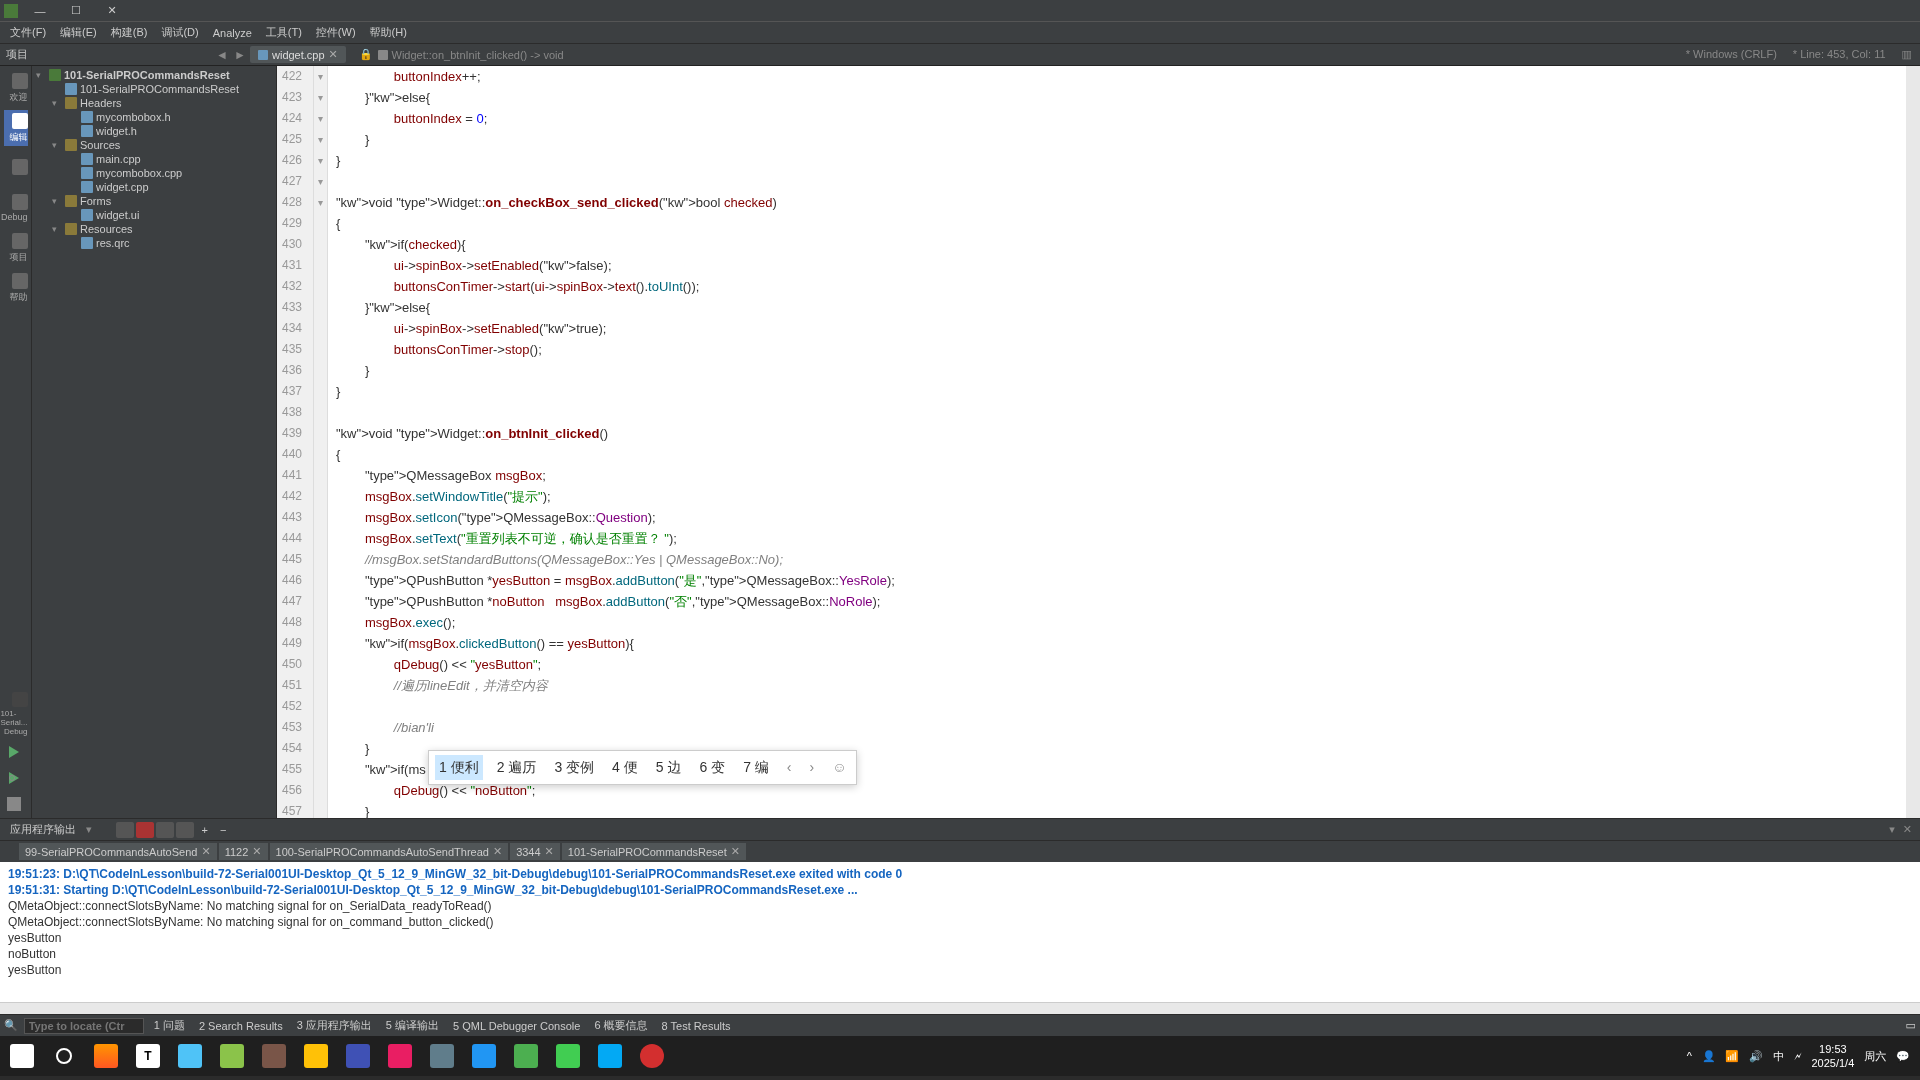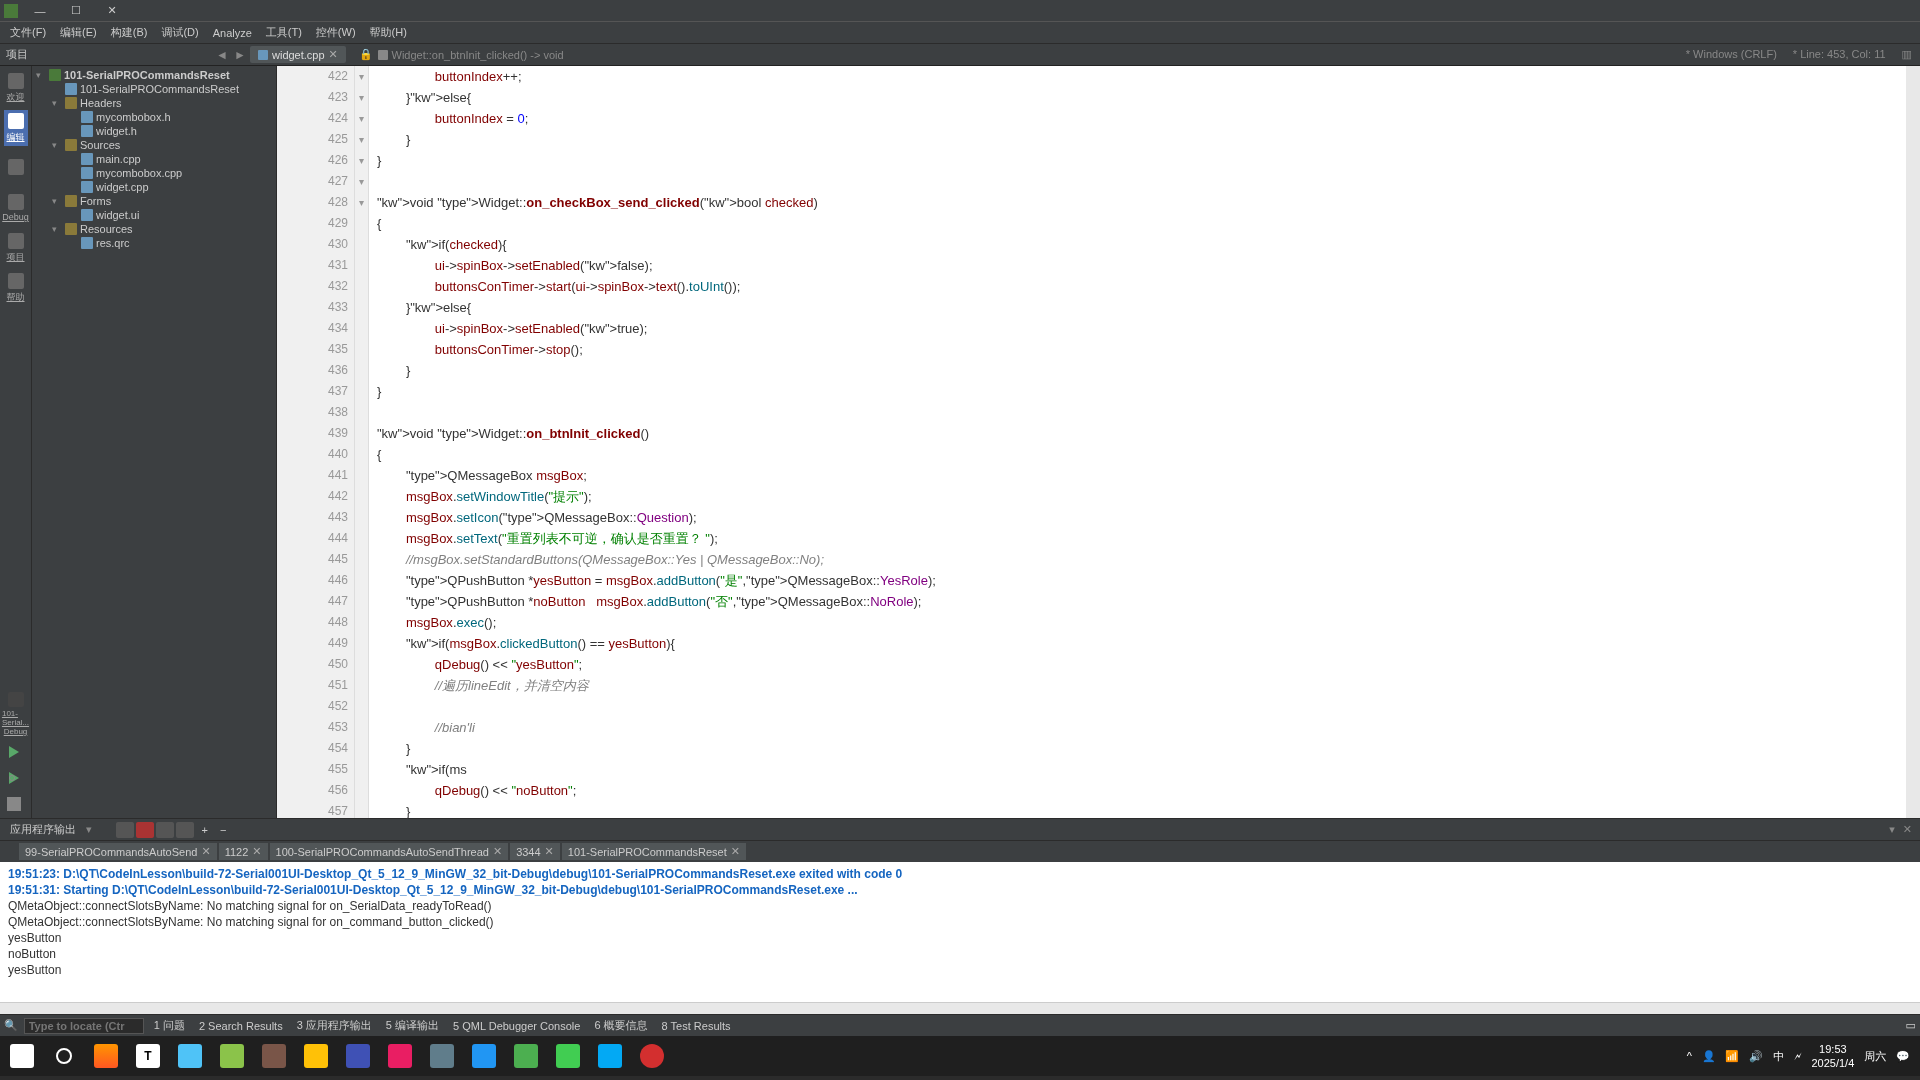--- a/index.html
+++ b/index.html
@@ -15,37 +15,37 @@
 .toolbar-left { width: 210px; padding-left: 6px; color: #ccc; font-size: 11px; }
 .tab-controls { display: flex; align-items: center; gap: 2px; padding-left: 4px; }
 .tab-arrow { width: 16px; height: 16px; display: flex; align-items: center; justify-content: center; color: #888; }
 .file-tab { background: #515658; padding: 2px 8px; color: #ddd; font-size: 11px; display: flex; align-items: center; gap: 4px; border-radius: 2px; }
 .file-tab-icon { width: 10px; height: 10px; background: #6897bb; border-radius: 1px; }
 .breadcrumb { margin-left: 12px; color: #888; font-size: 11px; display: flex; align-items: center; gap: 4px; }
 .breadcrumb-icon { width: 10px; height: 10px; background: #888; border-radius: 1px; }
 .status-right { margin-left: auto; padding-right: 8px; color: #888; font-size: 11px; display: flex; gap: 16px; }
 .main-area { display: flex; height: calc(100% - 66px - 200px - 22px - 40px); }
 .left-sidebar { width: 32px; background: #3c3f41; display: flex; flex-direction: column; align-items: center; padding-top: 4px; gap: 4px; border-right: 1px solid #2b2b2b; }
-.sidebar-icon { width: 24px; height: 36px; display: flex; flex-direction: column; align-items: center; justify-content: center; color: #aaa; font-size: 9px; text-decoration: underline; }
+.sidebar-icon { width: 24px; height: 36px; display: flex; flex-direction: column; align-items: flex-end; justify-content: center; color: #aaa; font-size: 9px; }
 .sidebar-icon.active { background: #4b6eaf; color: #fff; }
 .sidebar-icon-box { width: 16px; height: 16px; background: #666; border-radius: 2px; margin-bottom: 2px; }
 .sidebar-icon.active .sidebar-icon-box { background: #fff; }
 .sidebar-bottom { margin-top: auto; margin-bottom: 4px; display: flex; flex-direction: column; gap: 6px; }
 .sidebar-play { width: 20px; height: 20px; display: flex; align-items: center; justify-content: center; }
 .play-triangle { width: 0; height: 0; border-left: 10px solid #59a869; border-top: 6px solid transparent; border-bottom: 6px solid transparent; }
 .project-tree { width: 245px; background: #3c3f41; border-right: 1px solid #2b2b2b; padding: 2px; font-size: 11px; color: #ccc; overflow: auto; }
 .tree-item { padding: 1px 2px; display: flex; align-items: center; gap: 3px; white-space: nowrap; }
 .tree-arrow { width: 10px; color: #888; font-size: 9px; }
 .tree-icon { width: 12px; height: 12px; background: #6897bb; border-radius: 1px; flex-shrink: 0; }
 .tree-icon.folder { background: #8a7a3a; }
 .tree-icon.project { background: #4a7a3a; }
 .tree-indent-1 { padding-left: 18px; }
 .tree-indent-2 { padding-left: 34px; }
 .editor { flex: 1; background: #ffffff; display: flex; font-family: Consolas, monospace; font-size: 13px; position: relative; }
-.gutter { width: 78px; background: #f0f0f0; color: #999; text-align: right; padding-right: 6px; border-right: 1px solid #ddd; line-height: 21px; font-size: 12px; }
+.gutter { width: 37px; background: #f0f0f0; color: #999; text-align: center; padding-right: 6px; border-right: 1px solid #ddd; line-height: 21px; font-size: 12px; }
 .fold-gutter { width: 14px; background: #f0f0f0; border-right: 1px solid #ddd; position: relative; line-height: 21px; font-size: 10px; color: #999; text-align: center; }
 .code-area { flex: 1; padding-left: 8px; color: #333; line-height: 21px; white-space: pre; position: relative; }
 .fn { color: #00677c; }
 .fn-bold { color: #800000; font-weight: bold; }
 .str { color: #008000; }
 .num { color: #0000ff; }
 .cmt { color: #808080; font-style: italic; }
 .member { color: #800000; }
 .enum { color: #800080; }
 .ime-popup { position: absolute; background: #fff; border: 1px solid #ccc; box-shadow: 0 2px 8px rgba(0,0,0,0.2); display: flex; align-items: center; padding: 4px 6px; gap: 10px; font-size: 14px; font-family: "Microsoft YaHei"; }
@@ -306,20 +306,32 @@
         <div></div>
         <div></div>
         <div></div>
         <div></div>
         <div>▾</div>
         <div></div>
         <div></div>
       </div>
     <div class="code-area" id="code-area"><div>                <span class="member">buttonIndex</span>++;&nbsp;</div><div>        }<span class="&lt;span">"kw"</span>&gt;else{&nbsp;</div><div>                <span class="member">buttonIndex</span> = <span class="num">0</span>;&nbsp;</div><div>        }&nbsp;</div><div>}&nbsp;</div><div>&nbsp;</div><div><span class="&lt;span">"kw"</span>&gt;void <span class="&lt;span">"type"</span>&gt;Widget::<span class="fn-bold">on_checkBox_send_clicked</span>(<span class="&lt;span">"kw"</span>&gt;bool <span class="member">checked</span>)&nbsp;</div><div>{&nbsp;</div><div>        <span class="&lt;span">"kw"</span>&gt;if(<span class="member">checked</span>){&nbsp;</div><div>                <span class="member">ui</span>-&gt;<span class="member">spinBox</span>-&gt;<span class="member">setEnabled</span>(<span class="&lt;span">"kw"</span>&gt;false);&nbsp;</div><div>                <span class="member">buttonsConTimer</span>-&gt;<span class="member">start</span>(<span class="member">ui</span>-&gt;<span class="member">spinBox</span>-&gt;<span class="member">text</span>().<span class="fn">toUInt</span>());&nbsp;</div><div>        }<span class="&lt;span">"kw"</span>&gt;else{&nbsp;</div><div>                <span class="member">ui</span>-&gt;<span class="member">spinBox</span>-&gt;<span class="member">setEnabled</span>(<span class="&lt;span">"kw"</span>&gt;true);&nbsp;</div><div>                <span class="member">buttonsConTimer</span>-&gt;<span class="member">stop</span>();&nbsp;</div><div>        }&nbsp;</div><div>}&nbsp;</div><div>&nbsp;</div><div><span class="&lt;span">"kw"</span>&gt;void <span class="&lt;span">"type"</span>&gt;Widget::<span class="fn-bold">on_btnInit_clicked</span>()&nbsp;</div><div>{&nbsp;</div><div>        <span class="&lt;span">"type"</span>&gt;QMessageBox <span class="member">msgBox</span>;&nbsp;</div><div>        <span class="member">msgBox</span>.<span class="fn">setWindowTitle</span>(<span class="str">"提示"</span>);&nbsp;</div><div>        <span class="member">msgBox</span>.<span class="fn">setIcon</span>(<span class="&lt;span">"type"</span>&gt;QMessageBox::<span class="enum">Question</span>);&nbsp;</div><div>        <span class="member">msgBox</span>.<span class="fn">setText</span>(<span class="str">"重置列表不可逆，确认是否重置？ "</span>);&nbsp;</div><div><span class="cmt">        //msgBox.setStandardButtons(QMessageBox::Yes | QMessageBox::No);</span>&nbsp;</div><div>        <span class="&lt;span">"type"</span>&gt;QPushButton *<span class="member">yesButton</span> = <span class="member">msgBox</span>.<span class="fn">addButton</span>(<span class="str">"是"</span>,<span class="&lt;span">"type"</span>&gt;QMessageBox::<span class="enum">YesRole</span>);&nbsp;</div><div>        <span class="&lt;span">"type"</span>&gt;QPushButton *<span class="member">noButton</span>   <span class="member">msgBox</span>.<span class="fn">addButton</span>(<span class="str">"否"</span>,<span class="&lt;span">"type"</span>&gt;QMessageBox::<span class="enum">NoRole</span>);&nbsp;</div><div>        <span class="member">msgBox</span>.<span class="fn">exec</span>();&nbsp;</div><div>        <span class="&lt;span">"kw"</span>&gt;if(<span class="member">msgBox</span>.<span class="fn">clickedButton</span>() == <span class="member">yesButton</span>){&nbsp;</div><div>                <span class="member">qDebug</span>() &lt;&lt; <span class="str">"<span class="member">yesButton</span>"</span>;&nbsp;</div><div><span class="cmt">                //遍历lineEdit，并清空内容</span>&nbsp;</div><div>&nbsp;</div><div><span class="cmt">                //bian'li</span>&nbsp;</div><div>        }&nbsp;</div><div>        <span class="&lt;span">"kw"</span>&gt;if(ms&nbsp;</div><div>                <span class="member">qDebug</span>() &lt;&lt; <span class="str">"<span class="member">noButton</span>"</span>;&nbsp;</div><div>        }&nbsp;</div>
       
+      <div class="ime-popup" style="top: 684px; left: 100px;">
+        <span class="ime-item selected">1 便利</span>
+        <span class="ime-item">2 遍历</span>
+        <span class="ime-item">3 变例</span>
+        <span class="ime-item">4 便</span>
+        <span class="ime-item">5 边</span>
+        <span class="ime-item">6 变</span>
+        <span class="ime-item">7 编</span>
+        <span class="ime-nav">‹</span>
+        <span class="ime-nav">›</span>
+        <span class="ime-nav">☺</span>
+      </div>
     </div>
     <div class="scrollbar-v"></div>
   </div>
 </div>
 
 <div class="output-toolbar">
   <span class="output-title">应用程序输出</span>
   <span style="color:#888;">▾</span>
   <div class="output-btns">
     <div class="output-btn"></div>

